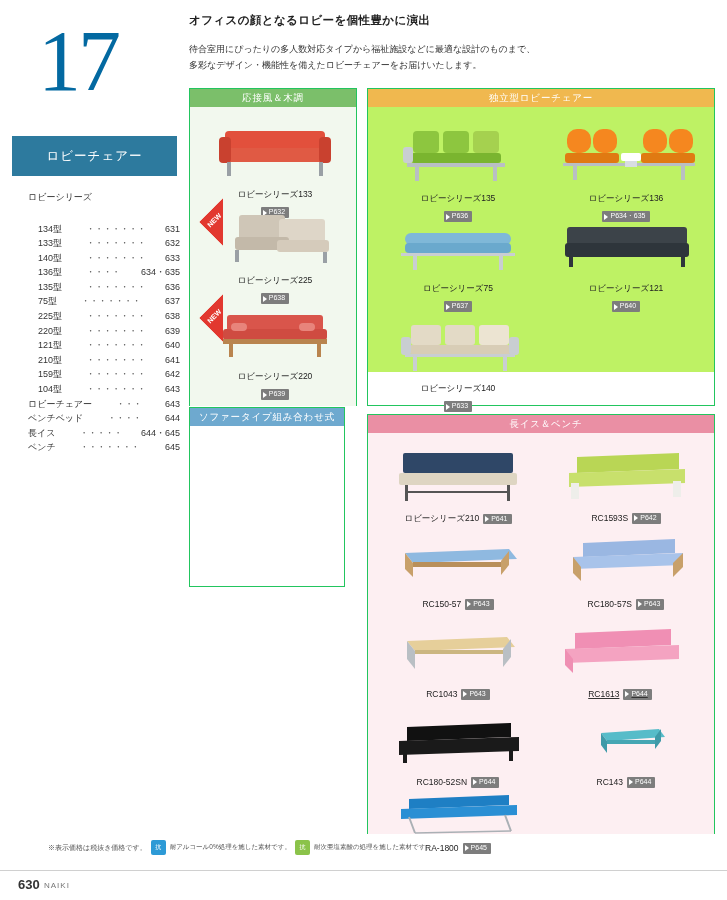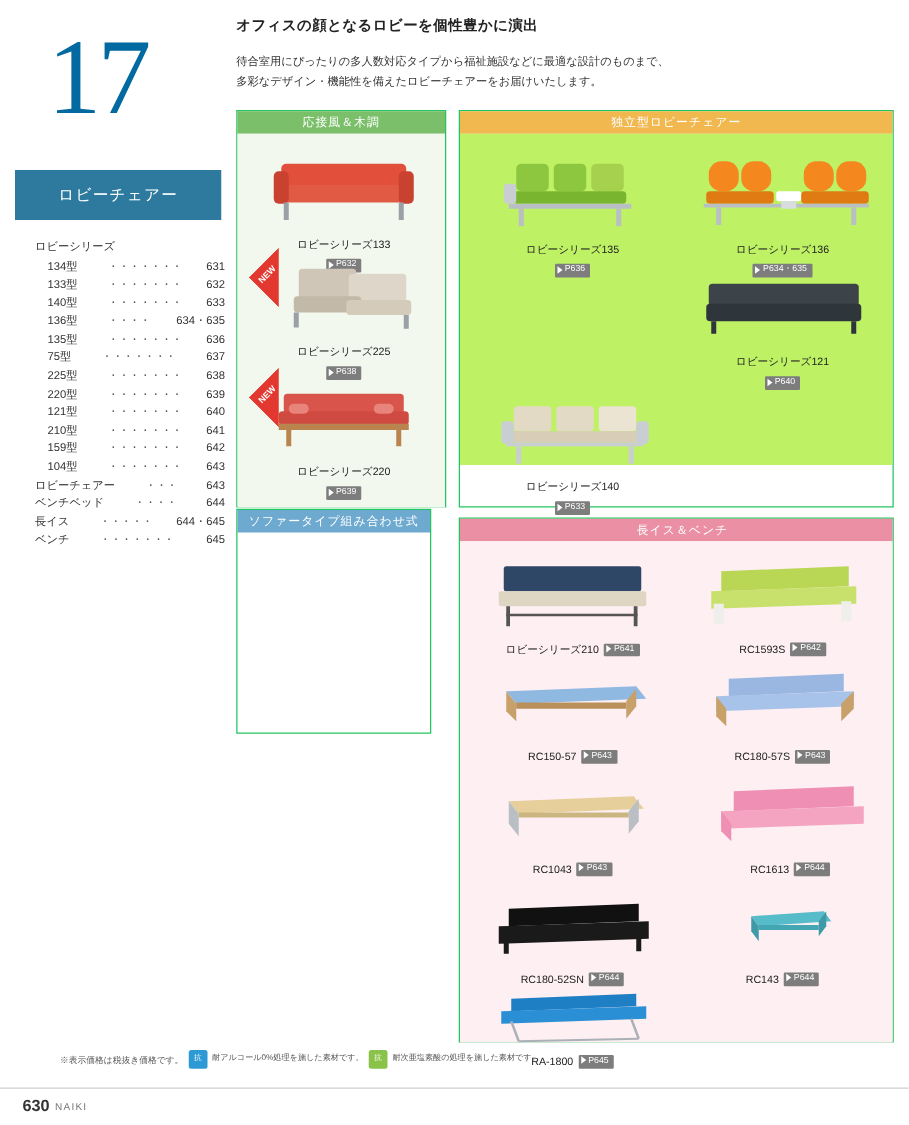--- a/index.html
+++ b/index.html
@@ -35,21 +35,21 @@
     letter-spacing:1px;
   }
   .toc {
     position:absolute;
     left:28px; top:190px;
     width:152px;
     font-size:9px;
     color:#333;
     line-height:1.62;
   }
-  .toc .grp { margin-bottom:1px; }
+  .toc .grp { margin-bottom:17px; }
   .toc .row {
     display:flex;
     justify-content:space-between;
     white-space:nowrap;
     gap:22px;
   }
   .toc .row .lbl { overflow:hidden; }
   .toc .indent { padding-left:10px; }
   .toc .dots { flex:1; overflow:hidden; letter-spacing:-0.5px; color:#555; text-align:center; padding:0 2px;}
 
@@ -373,20 +373,31 @@
         <rect x="94" y="36" width="54" height="10" rx="3" fill="#e07a12"></rect>
         <rect x="16" y="46" width="132" height="3" fill="#b9bfc4"></rect>
         <rect x="26" y="49" width="4" height="14" fill="#b9bfc4"></rect>
         <rect x="134" y="49" width="4" height="14" fill="#b9bfc4"></rect>
         <rect x="78" y="44" width="12" height="6" fill="#d8dde1"></rect>
       </svg>
       <div class="cap">ロビーシリーズ136</div>
       <div style="margin-top:2px"><span class="pgtag">P634・635</span></div>
     </div>
 
+    <div class="item" style="left:10px; top:108px; width:160px;">
+      <svg width="158" height="62" viewBox="0 0 158 62">
+        <rect x="26" y="18" width="106" height="12" rx="6" fill="#7fb8d8"></rect>
+        <rect x="26" y="28" width="106" height="10" rx="4" fill="#6aa9cd"></rect>
+        <rect x="22" y="38" width="114" height="3" fill="#c9ced2"></rect>
+        <rect x="34" y="41" width="4" height="14" fill="#c9ced2"></rect>
+        <rect x="120" y="41" width="4" height="14" fill="#c9ced2"></rect>
+      </svg>
+      <div class="cap">ロビーシリーズ75</div>
+      <div style="margin-top:2px"><span class="pgtag">P637</span></div>
+    </div>
 
     <div class="item" style="left:178px; top:108px; width:160px;">
       <svg width="158" height="62" viewBox="0 0 158 62">
         <rect x="20" y="12" width="120" height="18" rx="3" fill="#3c4349"></rect>
         <rect x="18" y="28" width="124" height="14" rx="3" fill="#2e353b"></rect>
         <rect x="22" y="42" width="4" height="10" fill="#2e353b"></rect>
         <rect x="134" y="42" width="4" height="10" fill="#2e353b"></rect>
       </svg>
       <div class="cap">ロビーシリーズ121</div>
       <div style="margin-top:2px"><span class="pgtag">P640</span></div>
@@ -482,21 +493,21 @@
         <path d="M28 18 L36 28 L36 46 L28 36 Z" fill="#b9bfc4"></path>
         <path d="M124 26 L132 16 L132 34 L124 44 Z" fill="#b9bfc4"></path>
         <rect x="36" y="27" width="88" height="4" fill="#cbb681"></rect>
       </svg>
       <div class="cap cap-inline">
         <span>RC1043</span>
         <span class="pgtag">P643</span>
       </div>
     </div>
 
-    <div class="item" style="left:184px; top:190px; width:160px;">
+    <div class="item" style="left:172px; top:190px; width:160px;text-decoration:underline;">
       <svg width="158" height="60" viewBox="0 0 158 60">
         <path d="M34 10 L130 6 L130 22 L34 26 Z" fill="#f08fb4"></path>
         <path d="M24 26 L138 22 L138 36 L24 40 Z" fill="#f4a3c1"></path>
         <path d="M24 26 L32 36 L32 50 L24 42 Z" fill="#ef8fb3"></path>
       </svg>
       <div class="cap cap-inline">
         <span>RC1613</span>
         <span class="pgtag">P644</span>
       </div>
     </div>

